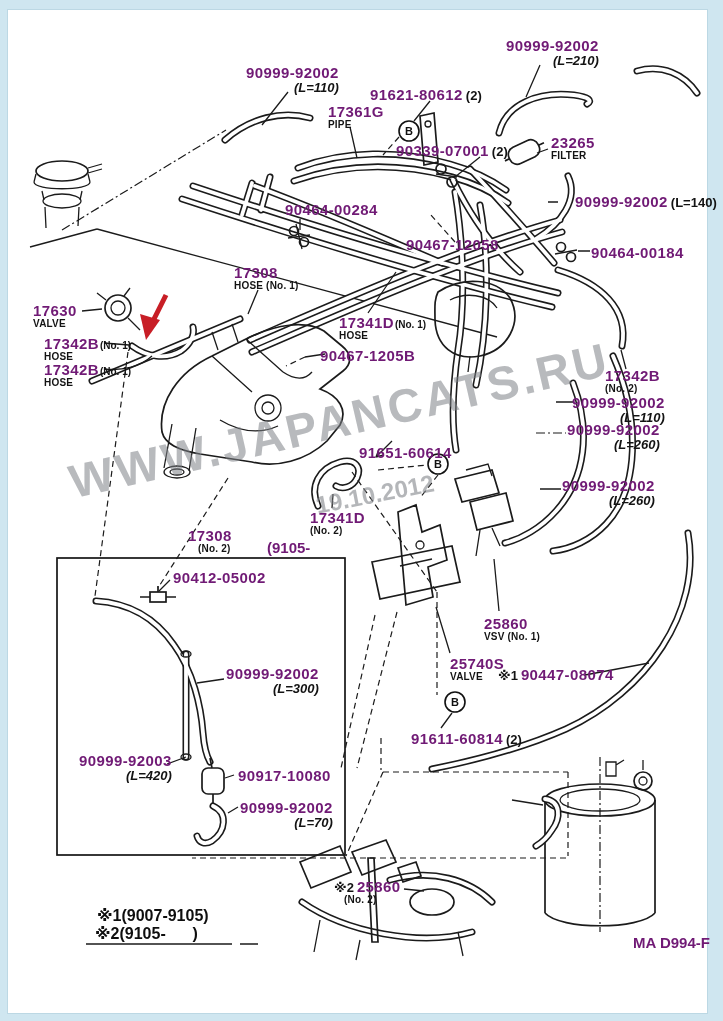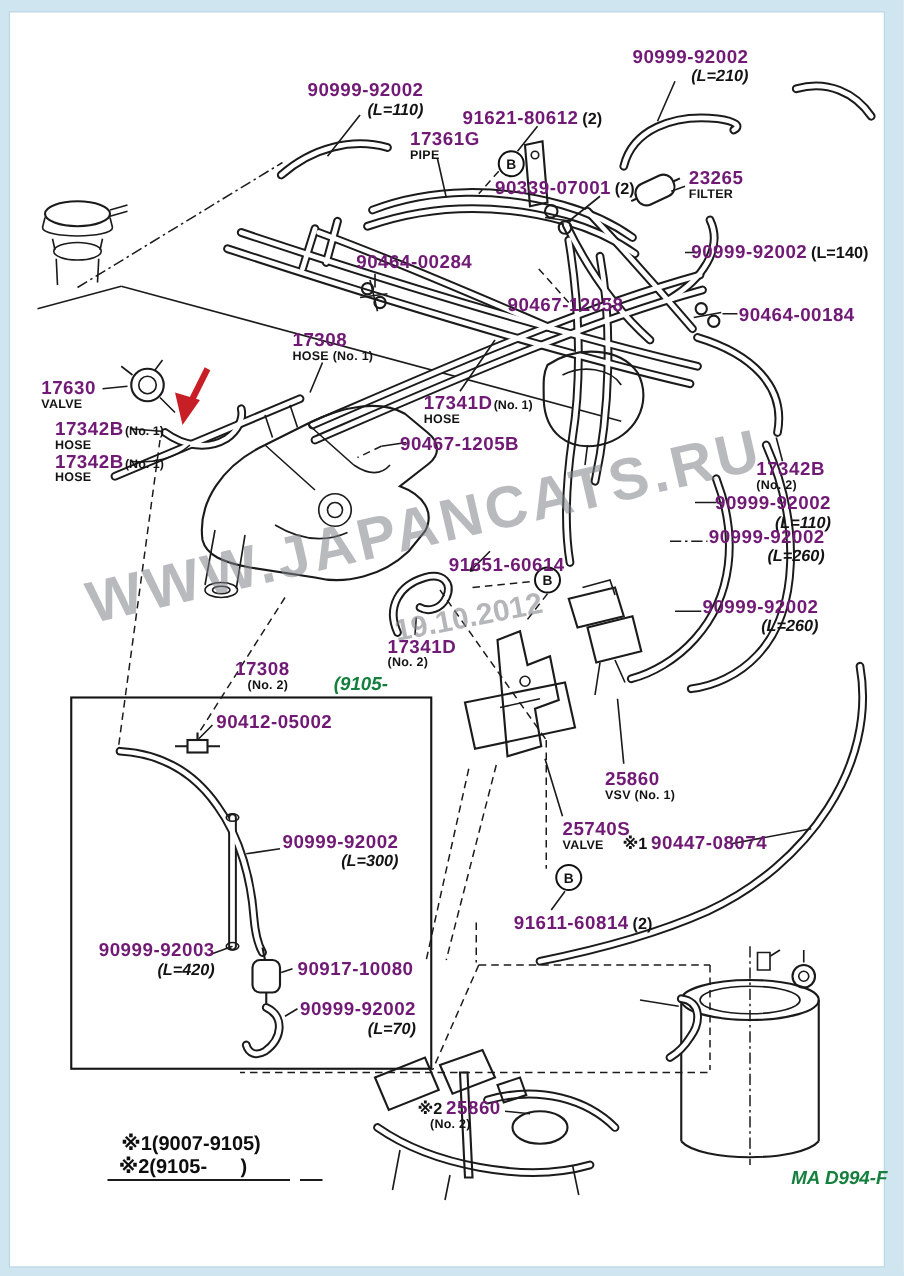--- a/index.html
+++ b/index.html
@@ -20,21 +20,21 @@
   .boltt{font:bold 11px "Liberation Sans","DejaVu Sans",sans-serif;fill:#111;}
   
   .lbl{position:absolute;font-weight:bold;white-space:nowrap;line-height:1.08;z-index:5;}
   .num{font-size:15px;color:#701a75;letter-spacing:.4px;}
   .noteB{font-size:13px;color:#131313;margin-left:3px;}
   .noteS{font-size:10px;color:#131313;margin-left:1px;}
   .subR{display:block;text-align:right;font-size:13px;color:#131313;font-style:italic;}
   .subL{display:block;font-size:10px;color:#131313;letter-spacing:.2px;}
   .ind{padding-left:10px;}
   .pre{font-size:13px;color:#131313;margin-right:3px;}
-  .blk15{font-size:15px;color:#15803d;font-style:italic;}
+  .blk15{font-size:15px;color:#701a75;}
   .legend{font-size:16px;color:#0e0e0e;white-space:pre;}
   .wm{position:absolute;left:70px;top:455px;z-index:9;pointer-events:none;
       font-size:47px;font-weight:bold;letter-spacing:3px;color:rgba(125,130,134,.55);
       transform:rotate(-13deg);transform-origin:0 50%;}
   .wmdate{position:absolute;left:316px;top:492px;z-index:9;pointer-events:none;
       font-size:24px;font-weight:bold;color:rgba(130,134,138,.6);
       transform:rotate(-11deg);transform-origin:0 50%;}
 </style>
 </head>
 <body>
@@ -283,21 +283,21 @@
       <polygon points="160,320 140,314 146,340" fill="#c81e26"></polygon>
     </g>
   </svg>
 
   <div class="lbl" style="left:246px;top:64px"><span class="num">90999-92002</span><span class="subR">(L=110)</span></div>
   <div class="lbl" style="left:370px;top:86px"><span class="num">91621-80612</span><span class="noteB">(2)</span></div>
   <div class="lbl" style="left:328px;top:103px"><span class="num">17361G</span><span class="subL">PIPE</span></div>
   <div class="lbl" style="left:506px;top:37px"><span class="num">90999-92002</span><span class="subR">(L=210)</span></div>
   <div class="lbl" style="left:551px;top:134px"><span class="num">23265</span><span class="subL">FILTER</span></div>
   <div class="lbl" style="left:396px;top:142px"><span class="num">90339-07001</span><span class="noteB">(2)</span></div>
-  <div class="lbl" style="left:553px;top:193px"><span class="num">90999-92002</span><span class="noteB">(L=140)</span></div>
+  <div class="lbl" style="left:575px;top:193px"><span class="num">90999-92002</span><span class="noteB">(L=140)</span></div>
   <div class="lbl" style="left:285px;top:201px"><span class="num">90464-00284</span></div>
   <div class="lbl" style="left:406px;top:236px"><span class="num">90467-12058</span></div>
   <div class="lbl" style="left:591px;top:244px"><span class="num">90464-00184</span></div>
   <div class="lbl" style="left:234px;top:264px"><span class="num">17308</span><span class="subL">HOSE (No. 1)</span></div>
   <div class="lbl" style="left:33px;top:302px"><span class="num">17630</span><span class="subL">VALVE</span></div>
   <div class="lbl" style="left:44px;top:335px"><span class="num">17342B</span><span class="noteS">(No. 1)</span><span class="subL">HOSE</span></div>
   <div class="lbl" style="left:44px;top:361px"><span class="num">17342B</span><span class="noteS">(No. 1)</span><span class="subL">HOSE</span></div>
   <div class="lbl" style="left:339px;top:314px"><span class="num">17341D</span><span class="noteS">(No. 1)</span><span class="subL">HOSE</span></div>
   <div class="lbl" style="left:320px;top:347px"><span class="num">90467-1205B</span></div>
   <div class="lbl" style="left:605px;top:367px"><span class="num">17342B</span><span class="subL">(No. 2)</span></div>

